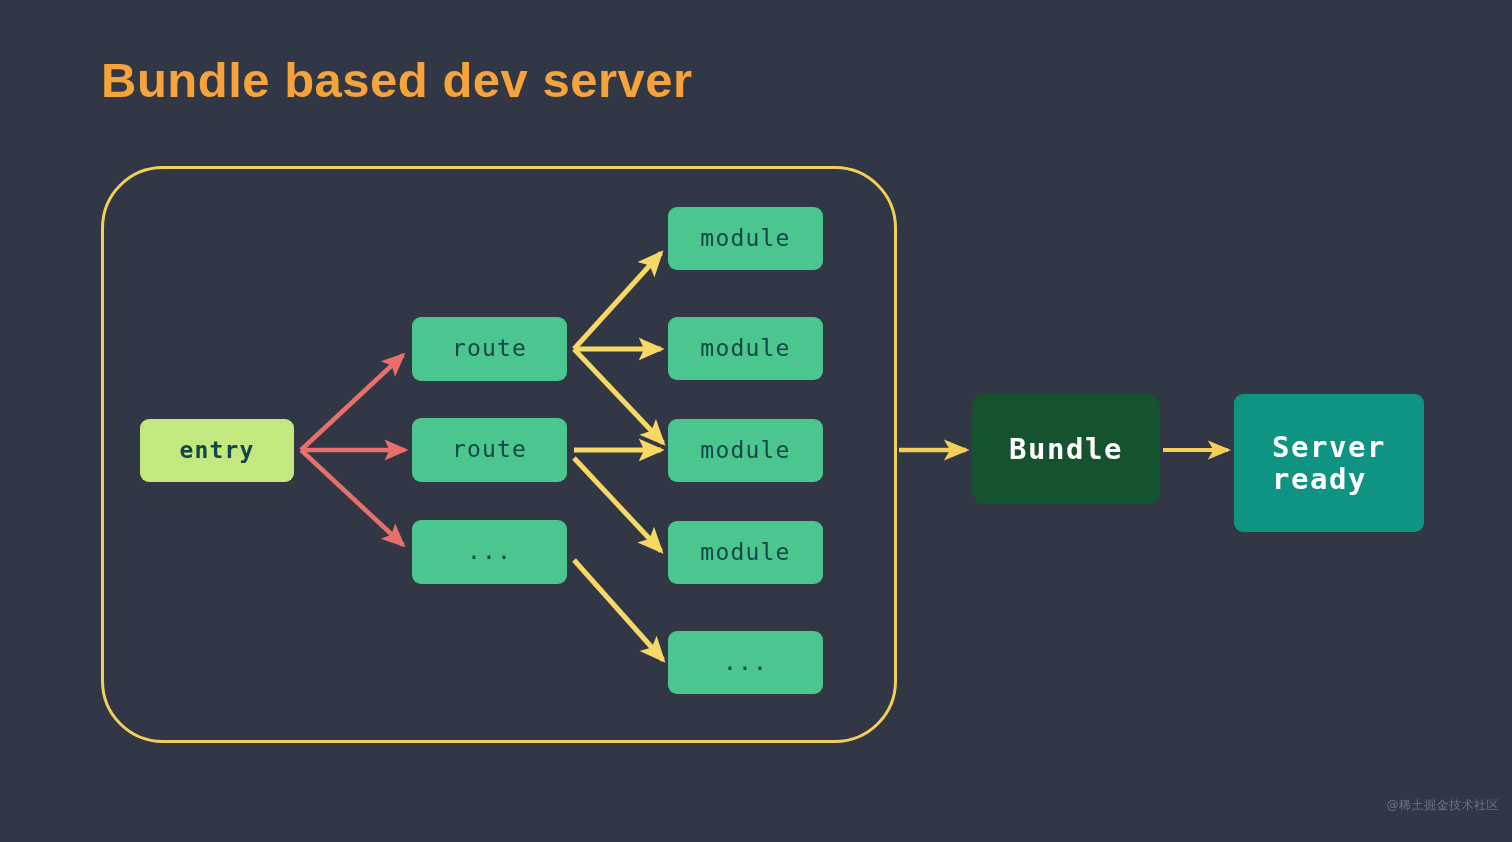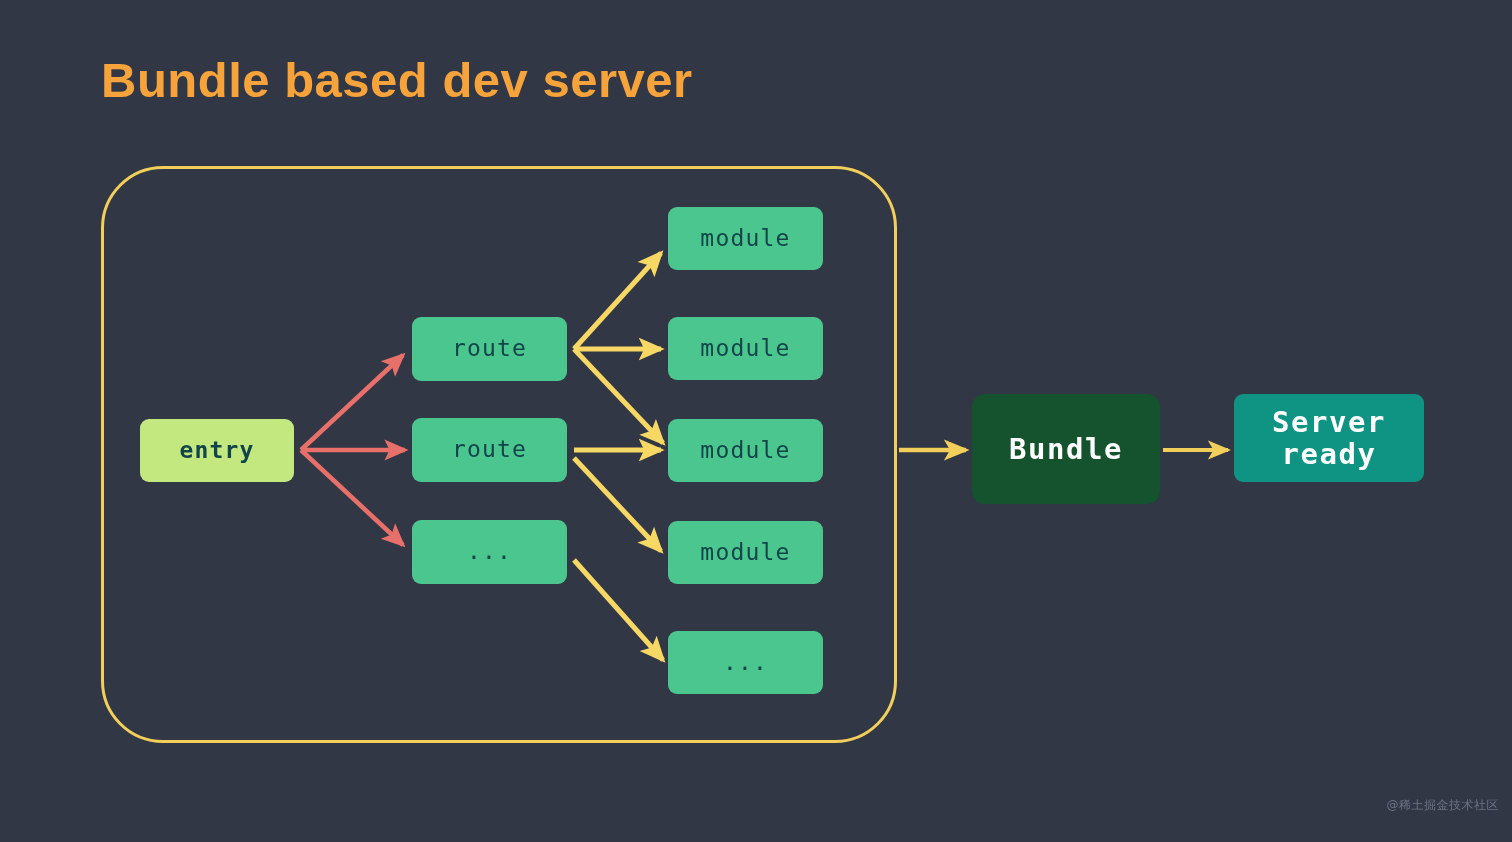--- a/index.html
+++ b/index.html
@@ -37,21 +37,20 @@
     border: 3px solid #f2cf5b;
     border-radius: 62px;
     box-sizing: border-box;
   }
   .node {
     position: absolute;
     box-sizing: border-box;
     display: flex;
     align-items: center;
     justify-content: center;
-    text-align: center;
     border-radius: 9px;
     font-family: "DejaVu Sans Mono", "Liberation Mono", monospace;
     line-height: 1.12;
     white-space: pre-line;
   }
   .node.mono-dark {
     color: #11454a;
     font-size: 23px;
     font-weight: 400;
     letter-spacing: 1.2px;
@@ -155,18 +154,18 @@
   <div class="node green mono-dark" style="left:655px; top:317px; width:155px; height:63px;">module</div>
 
   <div class="node green mono-dark" style="left:655px; top:419px; width:155px; height:63px;">module</div>
 
   <div class="node green mono-dark" style="left:655px; top:521px; width:155px; height:63px;">module</div>
 
   <div class="node green mono-dark" style="left:655px; top:631px; width:155px; height:63px;">...</div>
 
   <div class="node bundle" style="left:959px; top:394px; width:188px; height:110px;">Bundle</div>
 
-  <div class="node server" style="left:1221px; top:394px; width:190px; height:88px;">Server
+  <div class="node server" style="left:1221px; top:394px; width:190px; height:138px;">Server
 ready</div>
 
   <div id="watermark">@稀土掘金技术社区</div>
 
 </div>
 
 </body></html>

